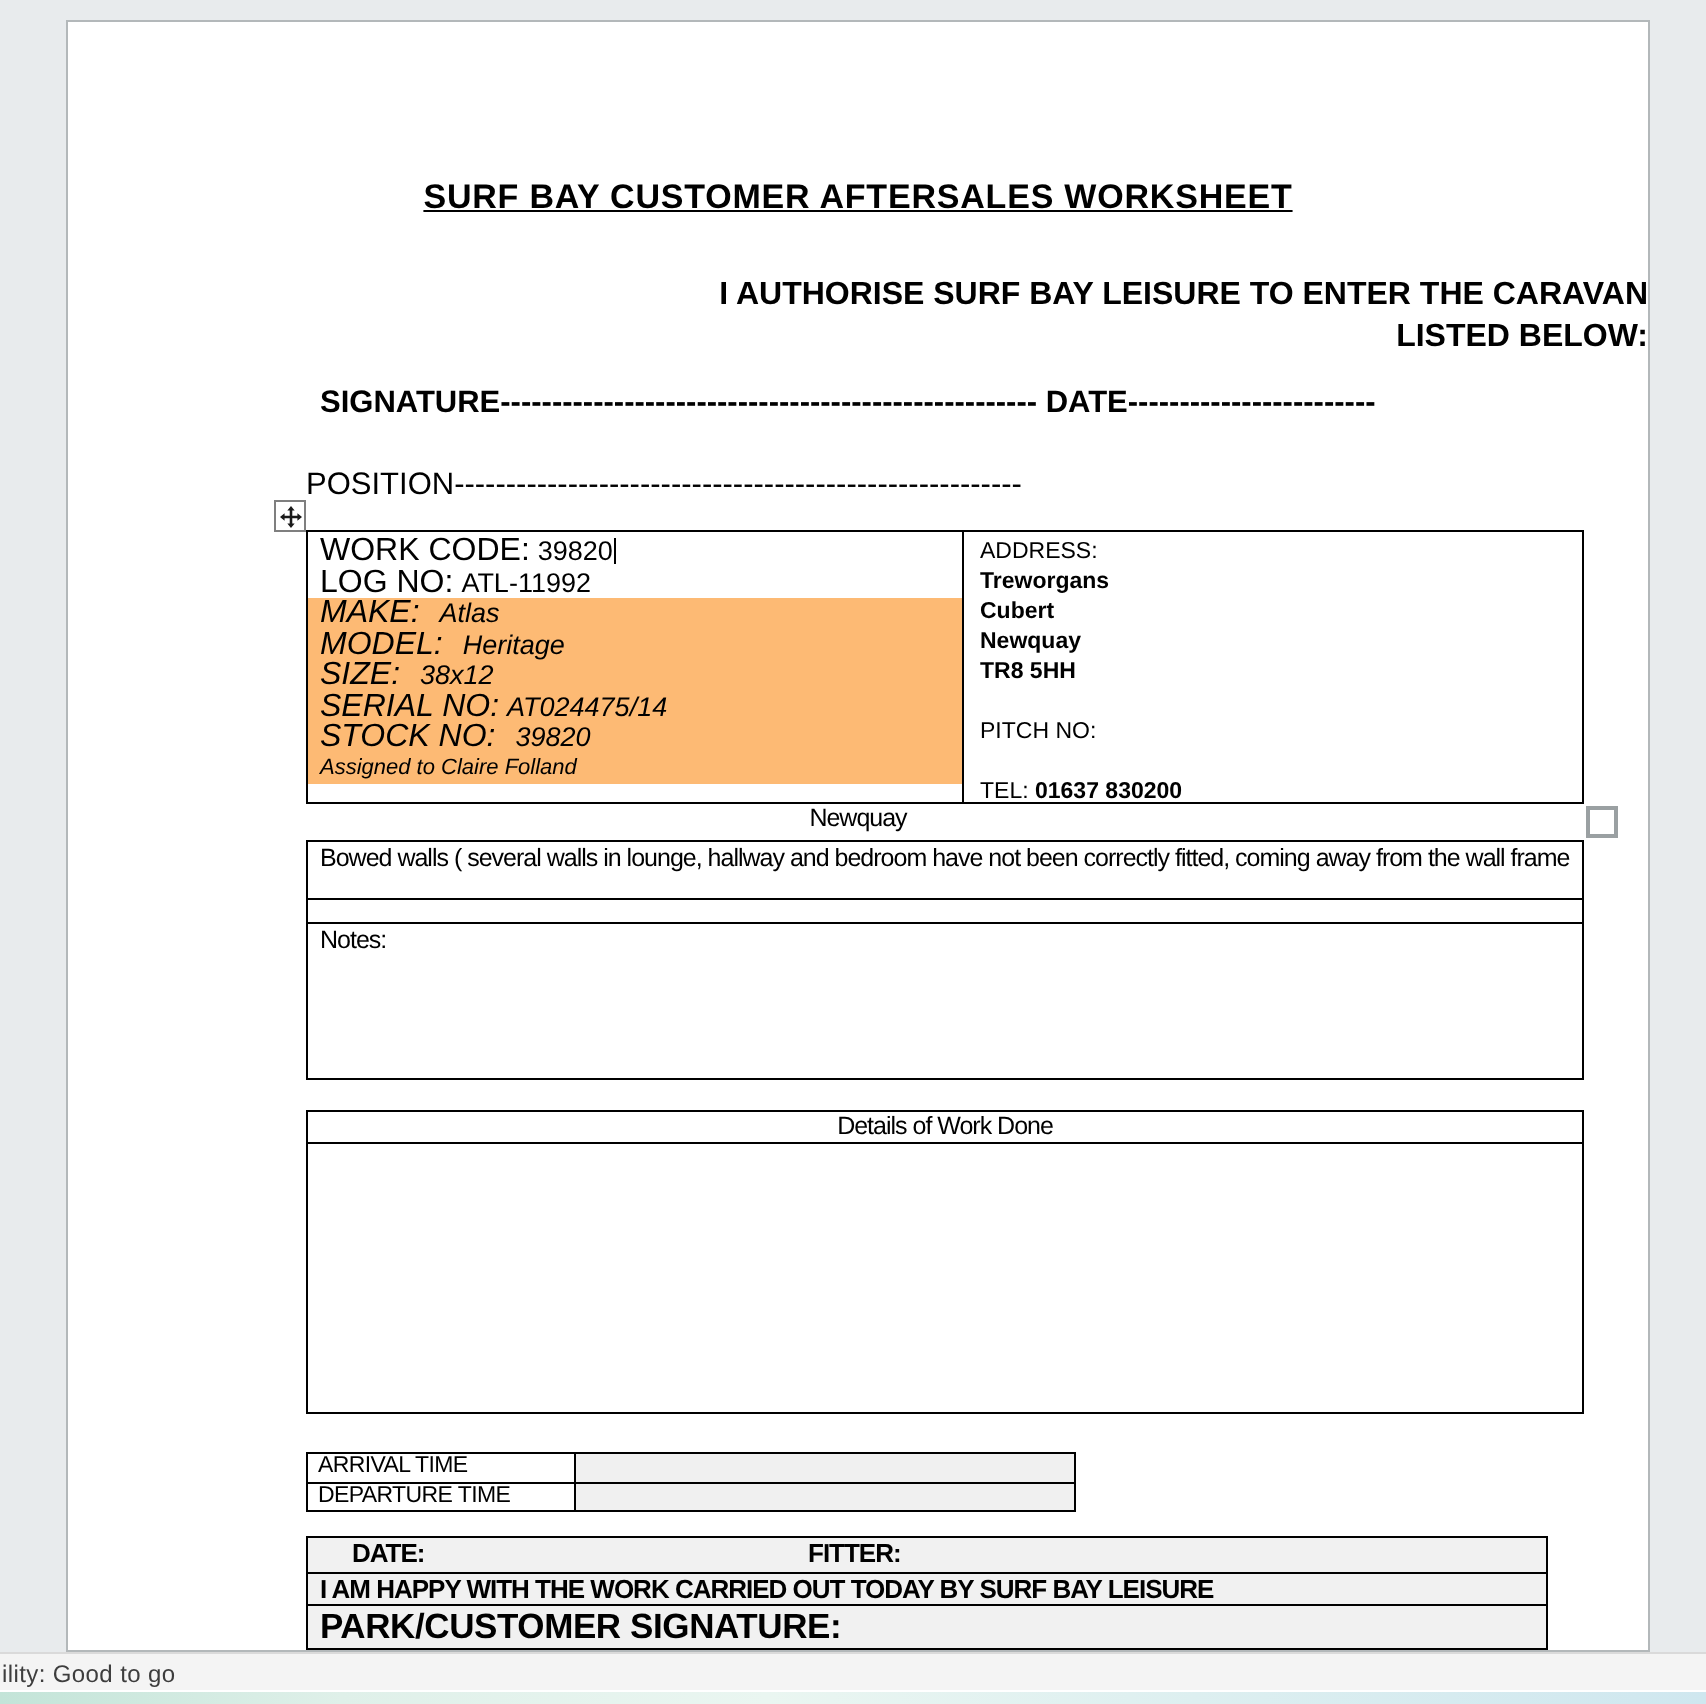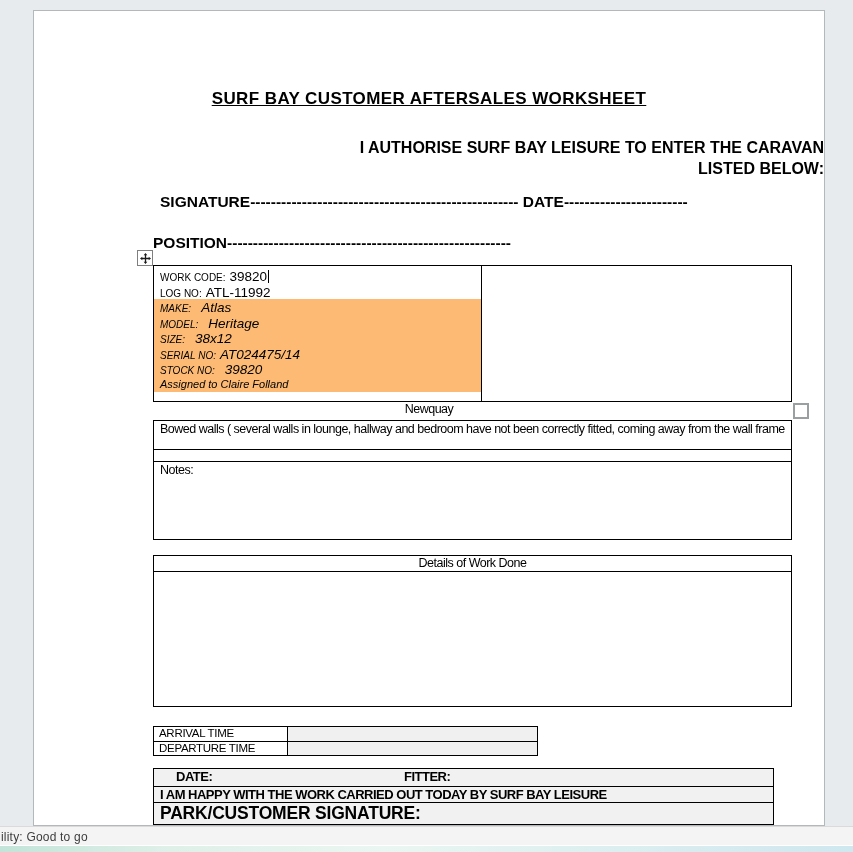--- a/index.html
+++ b/index.html
@@ -23,41 +23,41 @@
   .authorise {
     position:absolute; top:126px; left:0; width:100%;
     text-align:right; font-size:16px; font-weight:bold; line-height:21px;
   }
   .sig-line {
     position:absolute; top:182px; left:126px;
     font-size:15.5px; font-weight:bold; white-space:pre;
   }
   .pos-line {
     position:absolute; top:223px; left:119px;
-    font-size:15.5px; font-weight:bold; white-space:pre;
+    font-size:15.5px; font-weight:normal; white-space:pre;
   }
   
   .move-handle {
     position:absolute; left:103px; top:239px; width:16px; height:16px;
     border:1px solid #7f7f7f; background:#fff;
     display:flex; align-items:center; justify-content:center;
   }
   .resize-handle {
     position:absolute; left:759px; top:392px; width:16px; height:16px;
     border:2px solid #9aa0a2; background:#fff;
   }
   
   .info-table {
     position:absolute; left:119px; top:254px; width:639px; height:137px;
     border:1.5px solid #000; display:flex;
   }
   .info-left { width:328px; border-right:1.5px solid #000; padding-top:2px; }
   .info-row { padding:0 0 0 6px; height:15.5px; line-height:15.5px; white-space:nowrap; }
   .info-row.shaded { background:#fdba74;font-style:italic; }
-  .lab { font-size:10px; }
+  .lab { font-size:16px; }
   .val { font-size:13.5px; margin-left:4px; }
   .val.gap { margin-left:10px; }
   .small-note { font-size:11px; }
   .cursor { display:inline-block; width:1px; height:13px; background:#000; vertical-align:-2px; margin-left:1px; }
   .info-right { flex:1; padding:3px 0 0 8px; font-size:11.5px; line-height:15px; }
   .addr-line { font-weight:bold; }
   .blank-line { height:15px; }
   .tel-b { font-weight:bold; }
   
   .narrow { letter-spacing:-0.5px; }
@@ -154,20 +154,31 @@
         <span class="lab">SIZE:</span><span class="val gap">38x12</span>
       </div>
       <div class="info-row shaded">
         <span class="lab">SERIAL NO:</span><span class="val">AT024475/14</span>
       </div>
       <div class="info-row shaded">
         <span class="lab">STOCK NO:</span><span class="val gap">39820</span>
       </div>
       <div class="info-row shaded small-note">Assigned to Claire Folland</div>
     </div>
+    <div class="info-right">
+      <div>ADDRESS:</div>
+      <div class="addr-line">Treworgans</div>
+      <div class="addr-line">Cubert</div>
+      <div class="addr-line">Newquay</div>
+      <div class="addr-line">TR8 5HH</div>
+      <div class="blank-line"></div>
+      <div>PITCH NO:</div>
+      <div class="blank-line"></div>
+      <div><span>TEL:</span> <span class="tel-b">01637 830200</span></div>
+    </div>
   </div>
 
   <div class="problem-label narrow">Newquay</div>
   <div class="resize-handle"></div>
 
   <div class="problem-table">
     <div class="p-row p-text narrow">Bowed walls ( several walls in lounge, hallway and bedroom have not been correctly fitted, coming away from the wall frame</div>
     <div class="p-row p-empty"></div>
     <div class="p-row p-notes narrow">Notes:</div>
   </div>

